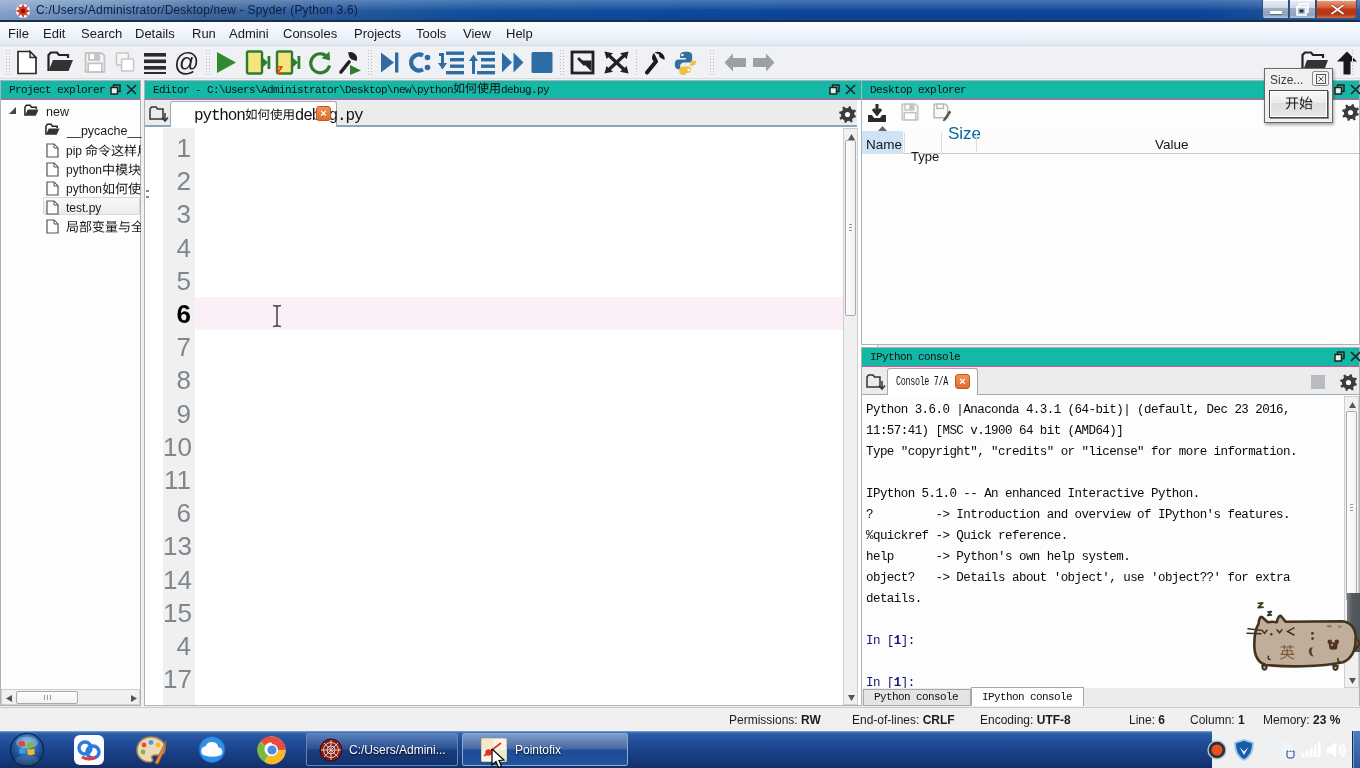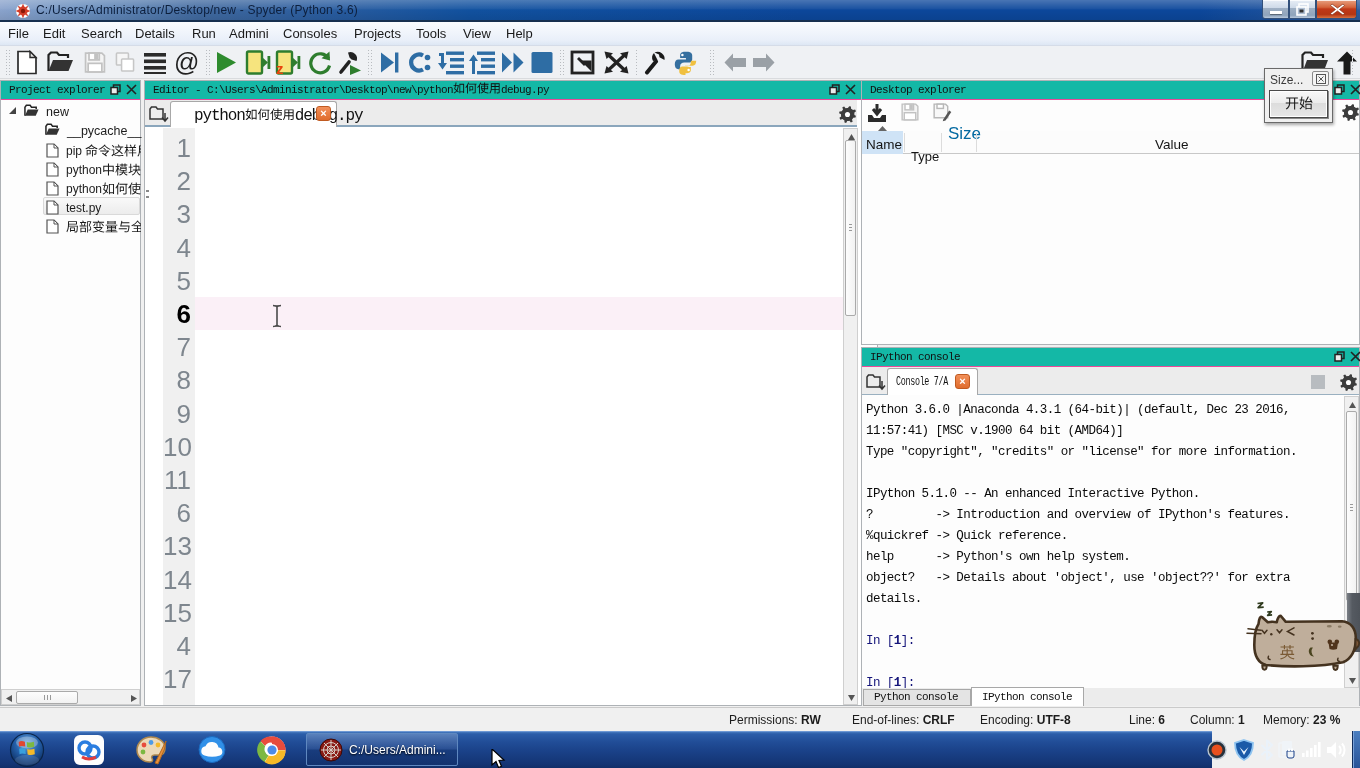--- a/index.html
+++ b/index.html
@@ -635,20 +635,30 @@
       <svg style="position:absolute;left:12px;top:4px" width="24" height="24" viewBox="0 0 24 24">
 <circle cx="12" cy="12" r="11" fill="#8a1a14"></circle>
         <circle cx="12" cy="12" r="11" fill="none" stroke="#3a0a08" stroke-width="1"></circle>
 <g stroke="#d8d0c8" stroke-width="1" fill="none">
           <path d="M12 2 L12 22 M2 12 L22 12 M5 5 L19 19 M19 5 L5 19"></path>
           <circle cx="12" cy="12" r="4"></circle>
           <circle cx="12" cy="12" r="7.5"></circle>
         </g>
       </svg>
       <span style="position:absolute;left:42px;top:9px;text-shadow:0 1px 2px #000">C:/Users/Admini...</span>
+    </div>
+    <div class="tbtn" style="left:462px;top:2px;width:166px;background:linear-gradient(#ffffff66,#ffffff30 48%,#1a60b066 52%,#3a80d066);border-color:#88aad4">
+      <svg style="position:absolute;left:18px;top:4px" width="26" height="24" viewBox="0 0 26 24">
+<rect x="0" y="0" width="26" height="24" rx="2" fill="#f8f4e8" stroke="#b8a86a" stroke-width="1"></rect>
+<rect x="1" y="1" width="11" height="10" fill="#f0e8c8"></rect>
+        <rect x="13" y="12" width="12" height="11" fill="#e8edcc"></rect>
+<path d="M3 18 L20 5" stroke="#e03020" stroke-width="1.6"></path>
+        <circle cx="7.5" cy="14.5" r="3.2" fill="#e03020"></circle>
+      </svg>
+      <span style="position:absolute;left:52px;top:9px;text-shadow:0 1px 2px #000">Pointofix</span>
     </div>
     <svg class="abs" style="left:491px;top:18px;z-index:9" width="17" height="22" viewBox="0 0 17 22">
 <path d="M1 0 L1 16 L5 12.5 L7.5 18.5 L10.5 17.2 L8 11.5 L13 11 Z" fill="#fff" stroke="#000" stroke-width="1.2"></path>
     </svg>
     <svg class="abs" style="left:1207px;top:9px" width="20" height="20" viewBox="0 0 20 20">
       <circle cx="10" cy="10" r="9" fill="#28323c"></circle>
       <circle cx="10" cy="10" r="9" fill="none" stroke="#b8c4d0" stroke-width="1.4"></circle>
       <circle cx="10" cy="10" r="5.5" fill="#e8501e"></circle>
     </svg>
     <svg class="abs" style="left:1233px;top:8px" width="22" height="22" viewBox="0 0 22 22">

